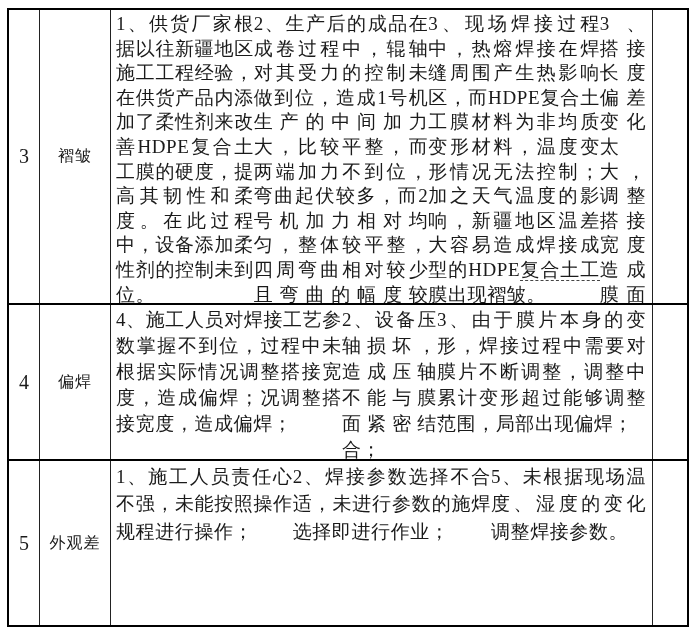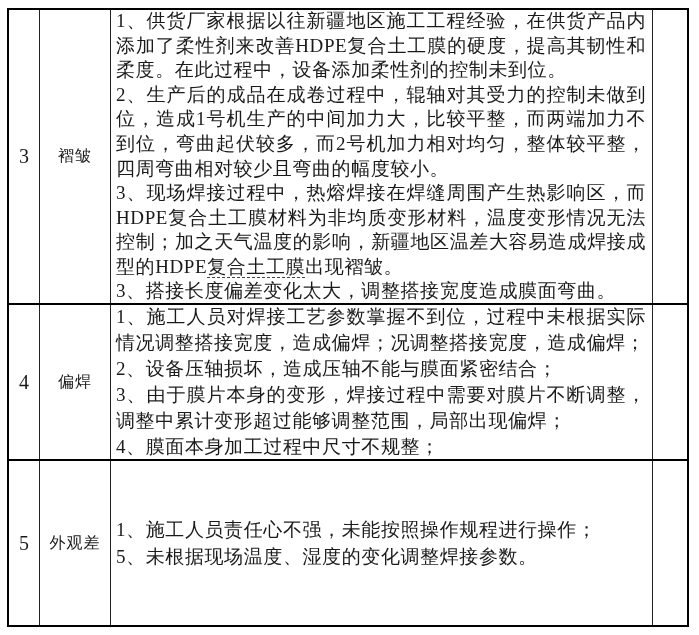--- a/index.html
+++ b/index.html
@@ -46,21 +46,21 @@
   }
   .num-cell {
     font-size: 20px;
   }
   .name-cell {
     font-size: 16px;
     letter-spacing: 1px;
     white-space: nowrap;
   }
   .causes-cell {
-    flex-direction: column;
+    flex-direction: row;
     align-items: stretch;
     justify-content: center;
     padding: 2px 6px 2px 5px;
   }
   .causes-cell p {
     margin: 0;
     font-size: 19px;
     letter-spacing: 0.6px;
     text-align: justify;
     text-justify: inter-character;
@@ -95,35 +95,35 @@
   </div>
 
   <div class="trow r4">
     <div class="cell num-cell">
       <span>4</span>
     </div>
     <div class="cell name-cell">
       <span>偏焊</span>
     </div>
     <div class="cell causes-cell">
-      <p>1、施工人员对焊接工艺参数掌握不到位，过程中未根据实际情况调整搭接宽度，造成偏焊；况调整搭接宽度，造成偏焊；</p>
+      <p>4、施工人员对焊接工艺参数掌握不到位，过程中未根据实际情况调整搭接宽度，造成偏焊；况调整搭接宽度，造成偏焊；</p>
       <p>2、设备压轴损坏，造成压轴不能与膜面紧密结合；</p>
       <p>3、由于膜片本身的变形，焊接过程中需要对膜片不断调整，调整中累计变形超过能够调整范围，局部出现偏焊；</p>
-      <p>4、膜面本身加工过程中尺寸不规整；</p>
     </div>
     <div class="cell last"></div>
   </div>
 
   <div class="trow r5">
     <div class="cell num-cell">
       <span>5</span>
     </div>
     <div class="cell name-cell">
       <span>外观差</span>
     </div>
     <div class="cell causes-cell">
       <p>1、施工人员责任心不强，未能按照操作规程进行操作；</p>
+      <p>2、焊接参数选择不合适，未进行参数的施焊选择即进行作业；</p>
       <p>5、未根据现场温度、湿度的变化调整焊接参数。</p>
     </div>
     <div class="cell last"></div>
   </div>
 
 </div>
 
 </body></html>

